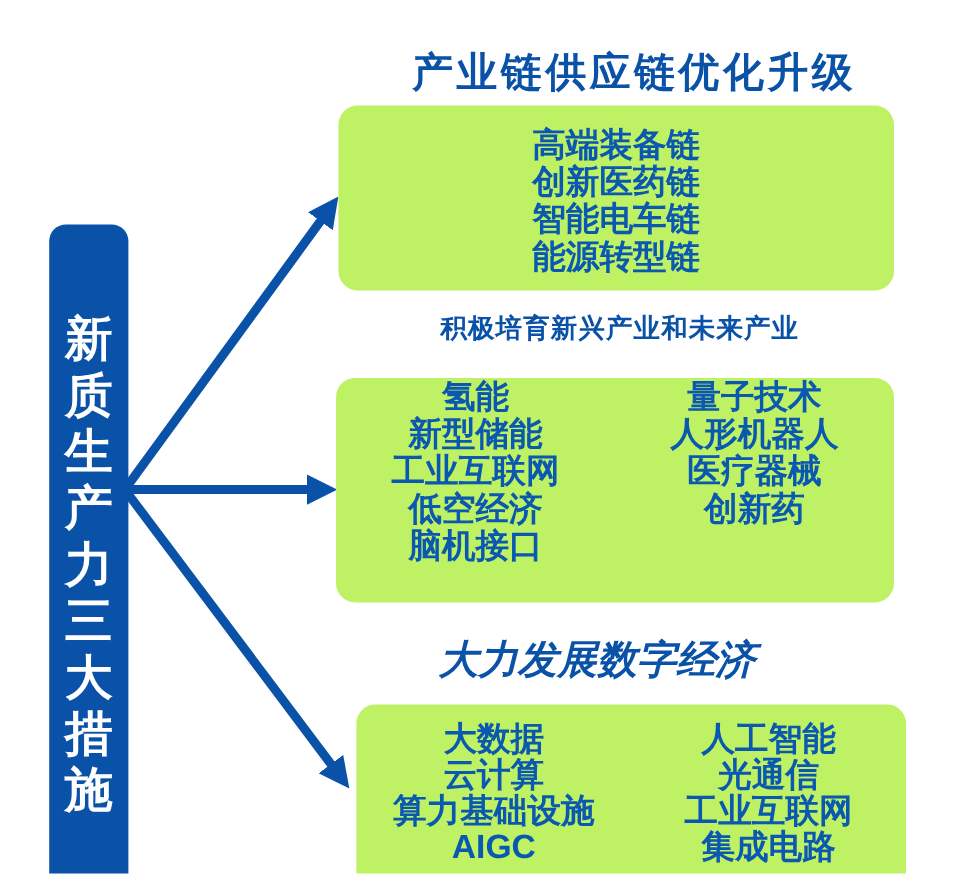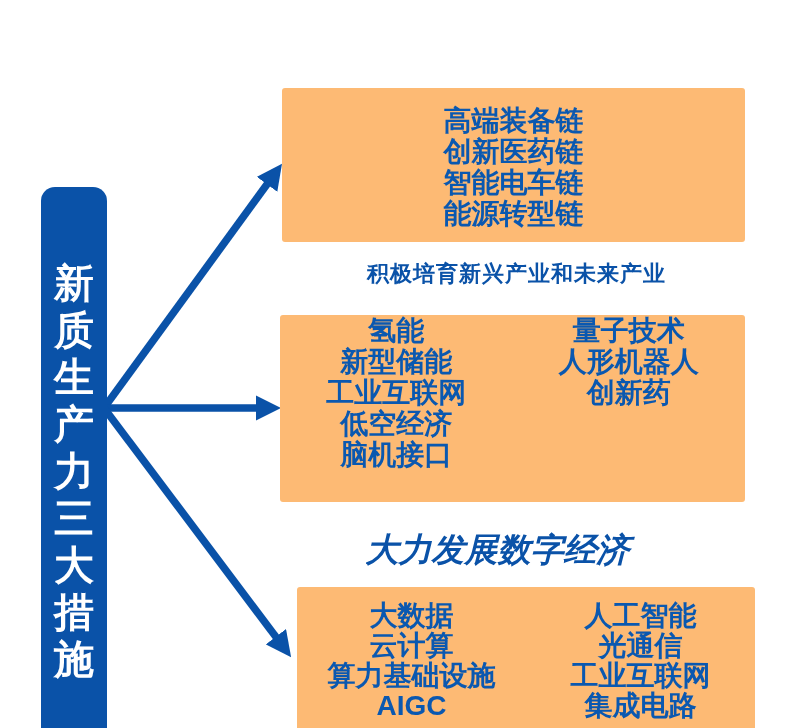--- a/index.html
+++ b/index.html
@@ -43,22 +43,22 @@
     text-align: center;
     color: #0A52A8;
     font-weight: bold;
     white-space: nowrap;
   }
   .title-1 { left: 297px; top: 38px;  width: 463px; font-size: 34px; letter-spacing: 3px; }
   .title-2 { left: 284px; top: 259px; width: 465px; font-size: 22px; letter-spacing: 1px; }
   .title-3 { left: 265px; top: 528px; width: 465px; font-size: 33px; font-style: italic; }
   .panel {
     position: absolute;
-    background: #fdba74;
-    border-radius: 3px;
+    background: #bef264;
+    border-radius: 16px;
     display: flex;
     flex-direction: row;
     justify-content: center;
   }
   .panel-1 { left: 282px; top: 88px;  width: 463px; height: 154px; padding-top: 17px; box-sizing: border-box; }
   .panel-2 { left: 280px; top: 315px; width: 465px; height: 187px; padding-top: 0; box-sizing: border-box; }
   .panel-3 { left: 297px; top: 587px; width: 458px; height: 155px; padding-top: 14px; box-sizing: border-box; }
   .col {
     flex: 1 1 0;
     display: flex;
@@ -88,20 +88,21 @@
     </defs>
     <line x1="104" y1="408" x2="276" y2="172" stroke="#0A52A8" stroke-width="7.5" marker-end="url(#ah)"></line>
     <line x1="104" y1="408" x2="271" y2="408" stroke="#0A52A8" stroke-width="7.5" marker-end="url(#ah)"></line>
     <line x1="104" y1="408" x2="285" y2="649" stroke="#0A52A8" stroke-width="7.5" marker-end="url(#ah)"></line>
   </svg>
 
   <div class="root-node">
     <div class="vtext">新质生产力三大措施</div>
   </div>
 
+  <div class="section-title title-1">产业链供应链优化升级</div>
   <div class="panel panel-1">
     <div class="col">
       <div class="item">高端装备链</div>
       <div class="item">创新医药链</div>
       <div class="item">智能电车链</div>
       <div class="item">能源转型链</div>
     </div>
   </div>
 
   <div class="section-title title-2">积极培育新兴产业和未来产业</div>
@@ -109,20 +110,21 @@
     <div class="col">
       <div class="item">氢能</div>
       <div class="item">新型储能</div>
       <div class="item">工业互联网</div>
       <div class="item">低空经济</div>
       <div class="item">脑机接口</div>
     </div>
     <div class="col">
       <div class="item">量子技术</div>
       <div class="item">人形机器人</div>
+      <div class="item">医疗器械</div>
       <div class="item">创新药</div>
     </div>
   </div>
 
   <div class="section-title title-3">大力发展数字经济</div>
   <div class="panel panel-3">
     <div class="col">
       <div class="item">大数据</div>
       <div class="item">云计算</div>
       <div class="item">算力基础设施</div>

